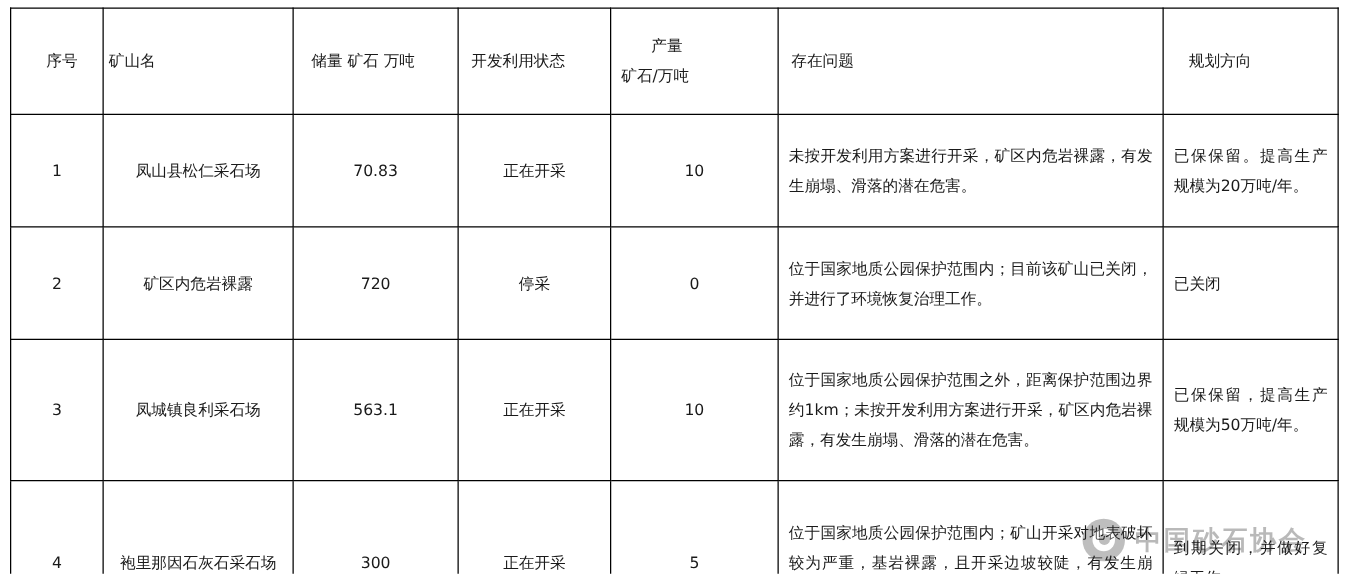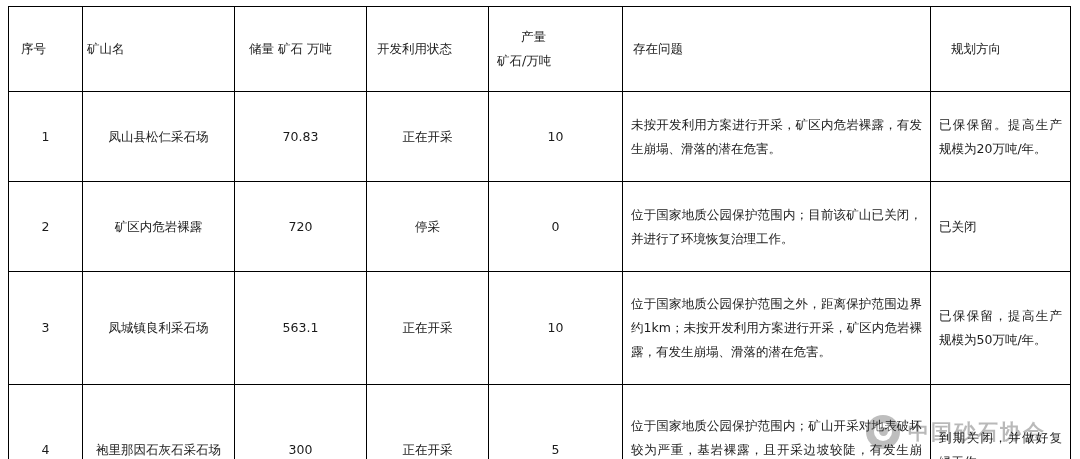--- a/index.html
+++ b/index.html
@@ -51,21 +51,21 @@
     vertical-align: middle;
   }
   .hdr .h-idx,
   .hdr .h-name,
   .hdr .h-reserve,
   .hdr .h-status,
   .hdr .h-problem,
   .hdr .h-plan {
     text-align: left;
   }
-  .hdr .h-idx { text-align: left; padding-left: 12px; }
+  .hdr .h-idx { text-align: left; padding-left: 28px; }
   .hdr .h-name { padding-left: 4px; }
   .hdr .h-reserve { padding-left: 14px; }
   .hdr .h-status { padding-left: 10px; margin-top: 44px; }
   .hdr .h-output { padding-left: 8px; }
   .hdr .h-problem { padding-left: 10px; }
   .hdr .h-plan { padding-left: 20px; }
 
   .h-output .l1 { display: block; margin-left: 24px; }
   .h-output .l2 { display: block; }
 

